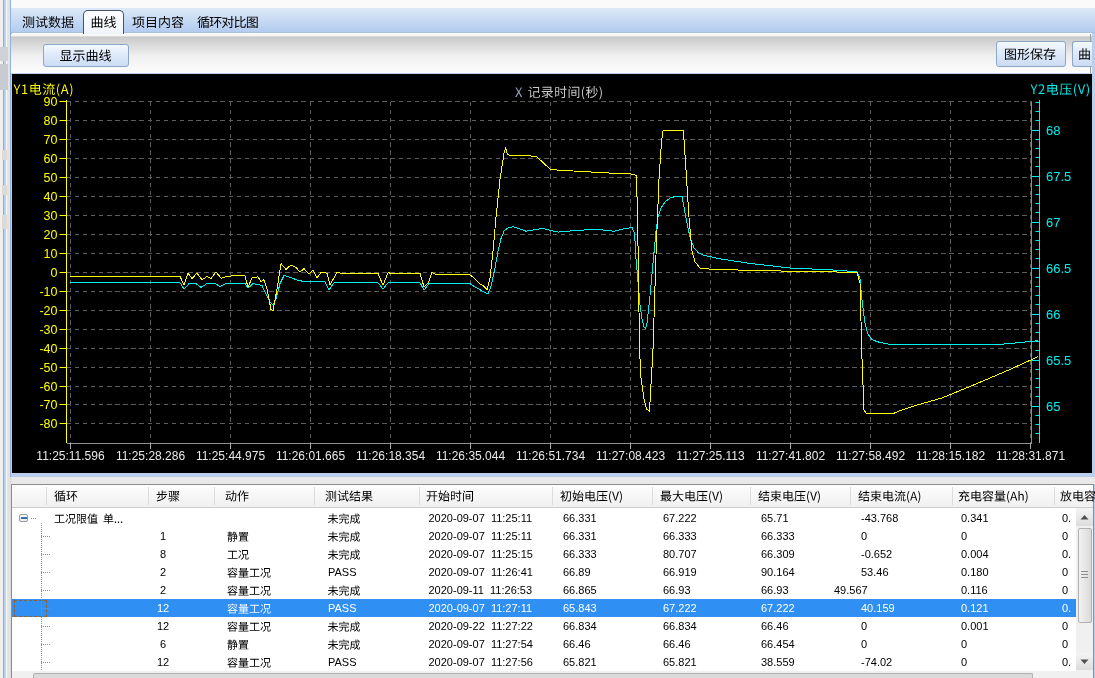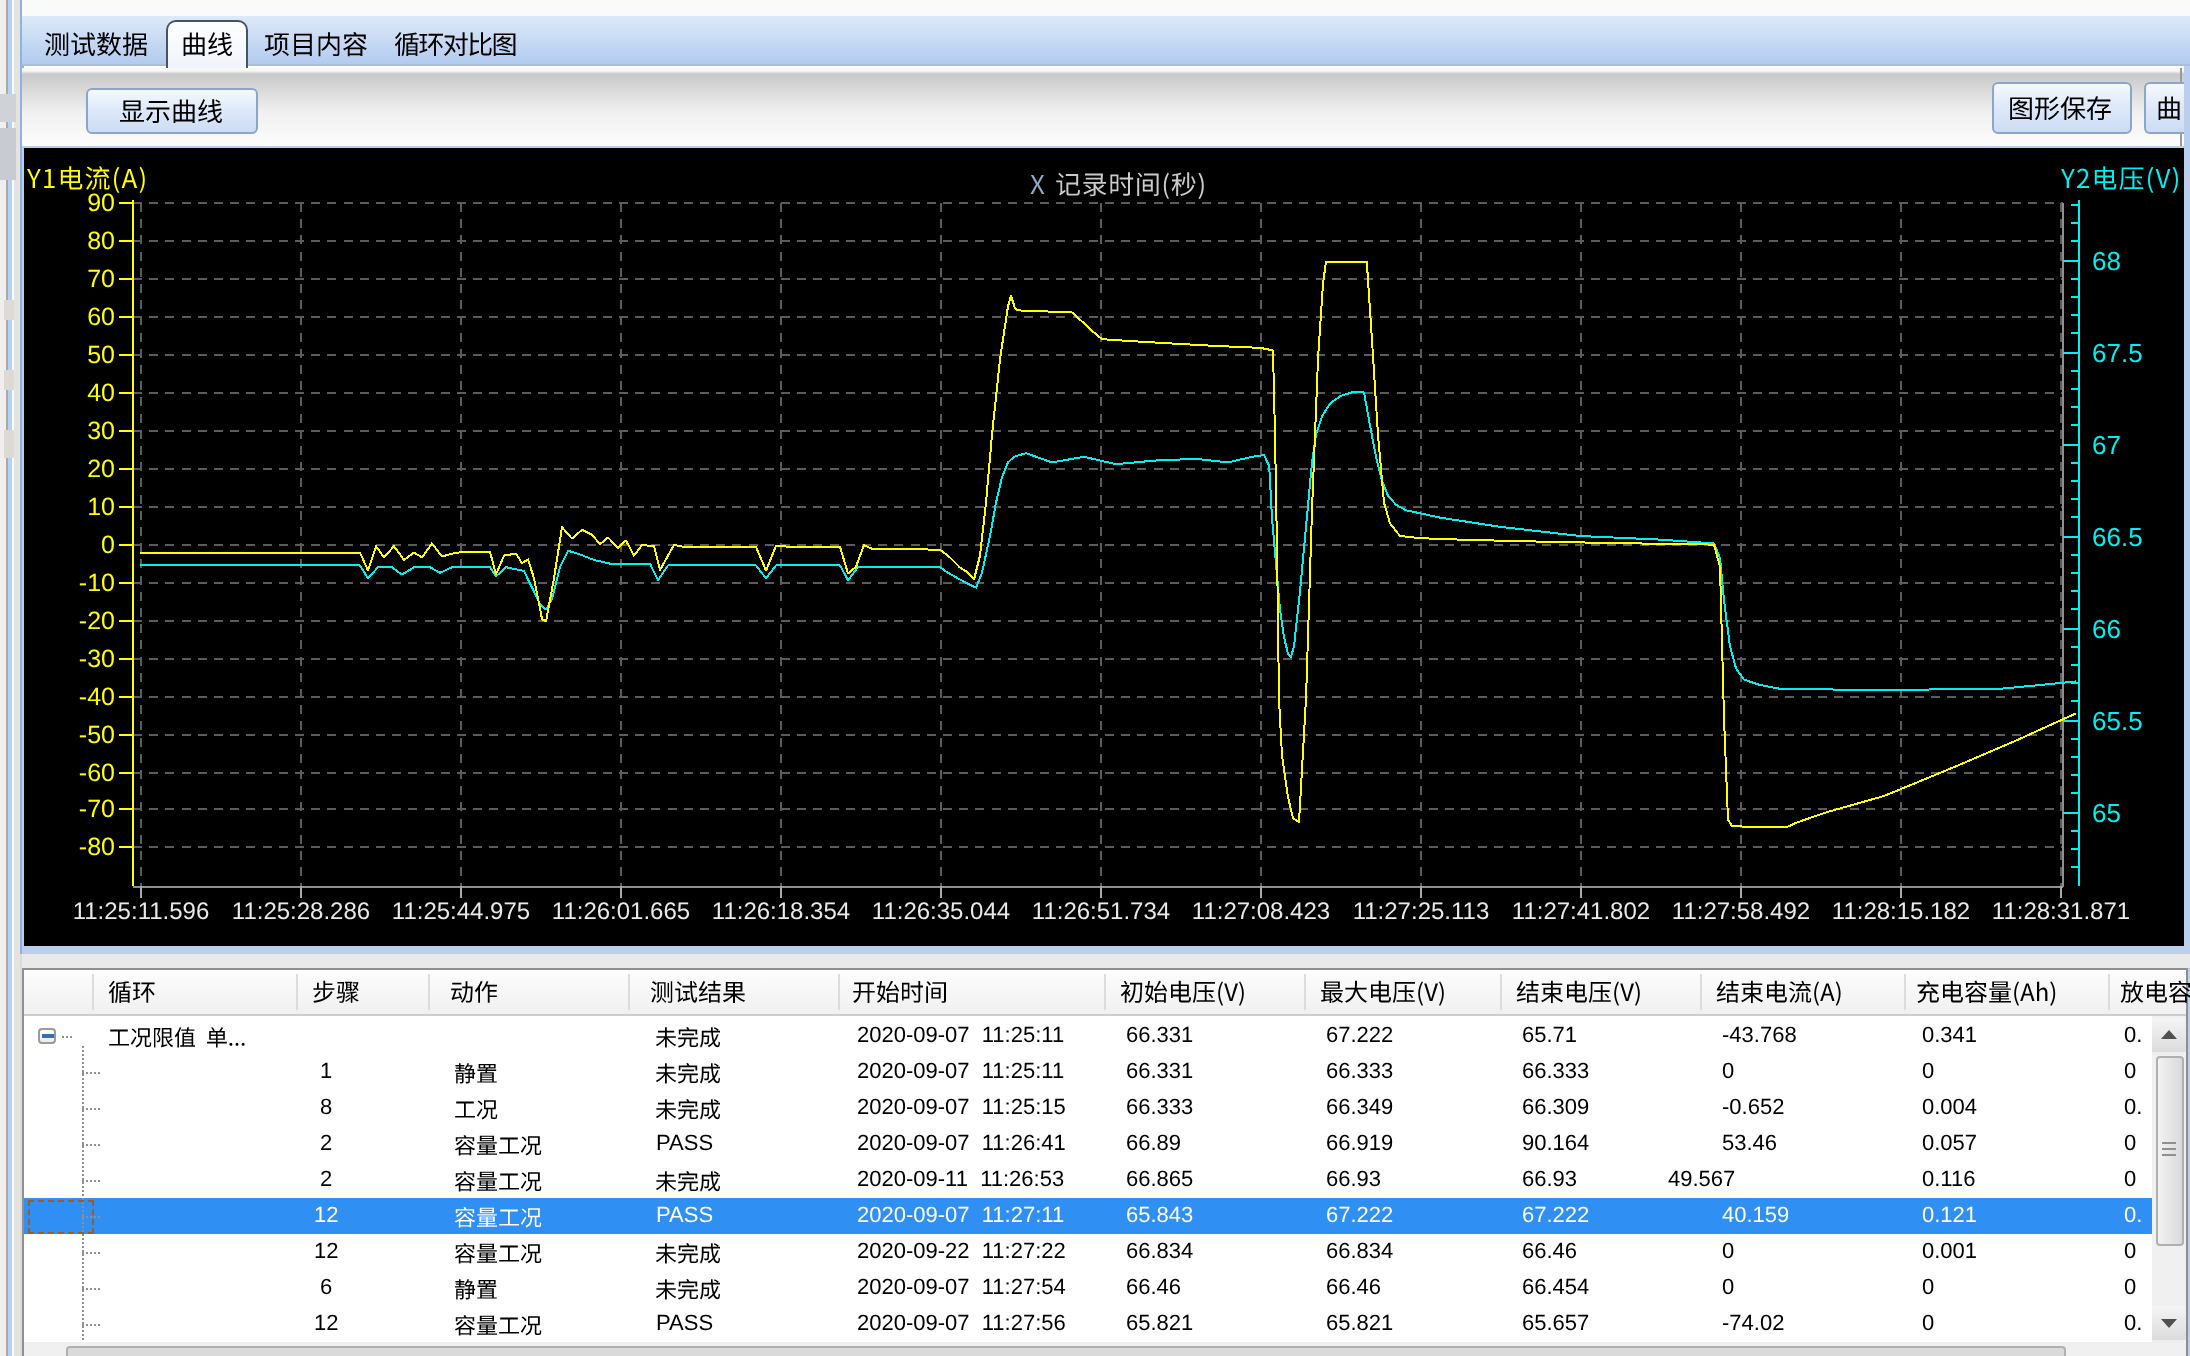--- a/index.html
+++ b/index.html
@@ -234,33 +234,33 @@
 <div class="c" style="left:428.5px;top:527px">2020-09-07  11:25:11</div>
 <div class="c" style="left:563px;top:527px">66.331</div>
 <div class="c" style="left:663px;top:527px">66.333</div>
 <div class="c" style="left:761px;top:527px">66.333</div>
 <div class="c" style="left:861px;top:527px">0</div>
 <div class="c" style="left:961px;top:527px">0</div>
 <div class="c" style="left:1062px;top:527px">0</div>
 <div class="c" style="left:160px;top:545px">8</div>
 <div class="c" style="left:428.5px;top:545px">2020-09-07  11:25:15</div>
 <div class="c" style="left:563px;top:545px">66.333</div>
-<div class="c" style="left:663px;top:545px">66.349</div>
+<div class="c" style="left:663px;top:545px">80.707</div>
 <div class="c" style="left:761px;top:545px">66.309</div>
 <div class="c" style="left:861px;top:545px">-0.652</div>
 <div class="c" style="left:961px;top:545px">0.004</div>
 <div class="c" style="left:1062px;top:545px">0.</div>
 <div class="c" style="left:160px;top:563px">2</div>
 <div class="c" style="left:328px;top:563px">PASS</div>
 <div class="c" style="left:428.5px;top:563px">2020-09-07  11:26:41</div>
 <div class="c" style="left:563px;top:563px">66.89</div>
 <div class="c" style="left:663px;top:563px">66.919</div>
 <div class="c" style="left:761px;top:563px">90.164</div>
 <div class="c" style="left:861px;top:563px">53.46</div>
-<div class="c" style="left:961px;top:563px">0.057</div>
+<div class="c" style="left:961px;top:563px">0.180</div>
 <div class="c" style="left:1062px;top:563px">0</div>
 <div class="c" style="left:160px;top:581px">2</div>
 <div class="c" style="left:428.5px;top:581px">2020-09-11  11:26:53</div>
 <div class="c" style="left:563px;top:581px">66.865</div>
 <div class="c" style="left:663px;top:581px">66.93</div>
 <div class="c" style="left:761px;top:581px">66.93</div>
 <div class="c" style="left:834px;top:581px">49.567</div>
 <div class="c" style="left:961px;top:581px">0.116</div>
 <div class="c" style="left:1062px;top:581px">0</div>
 <div class="c sel" style="left:157px;top:599px">12</div>
@@ -286,21 +286,21 @@
 <div class="c" style="left:663px;top:635px">66.46</div>
 <div class="c" style="left:761px;top:635px">66.454</div>
 <div class="c" style="left:861px;top:635px">0</div>
 <div class="c" style="left:961px;top:635px">0</div>
 <div class="c" style="left:1062px;top:635px">0</div>
 <div class="c" style="left:157px;top:653px">12</div>
 <div class="c" style="left:328px;top:653px">PASS</div>
 <div class="c" style="left:428.5px;top:653px">2020-09-07  11:27:56</div>
 <div class="c" style="left:563px;top:653px">65.821</div>
 <div class="c" style="left:663px;top:653px">65.821</div>
-<div class="c" style="left:761px;top:653px">65.657</div>
+<div class="c" style="left:761px;top:653px">38.559</div>
 <div class="c" style="left:861px;top:653px">-74.02</div>
 <div class="c" style="left:961px;top:653px">0</div>
 <div class="c" style="left:1062px;top:653px">0.</div>
 
 <div class="abs" style="left:1076px;top:508px;width:17px;height:170px;background:#f0f0f0"></div>
 <div class="abs" style="left:1076px;top:509px;width:17px;height:17px;background:linear-gradient(#f4f4f4,#dcdcdc)"></div>
 <svg class="abs" style="left:1076px;top:509px" width="17" height="17">
     <path d="M4.5 10.5 L8.5 6 L12.5 10.5Z" fill="#505050"></path>
   </svg>
 <div class="abs" style="left:1077.5px;top:528px;width:14px;height:95px;background:linear-gradient(90deg,#f2f2f2,#dadada);border:1px solid #b0b0b0;border-radius:2px"></div>

